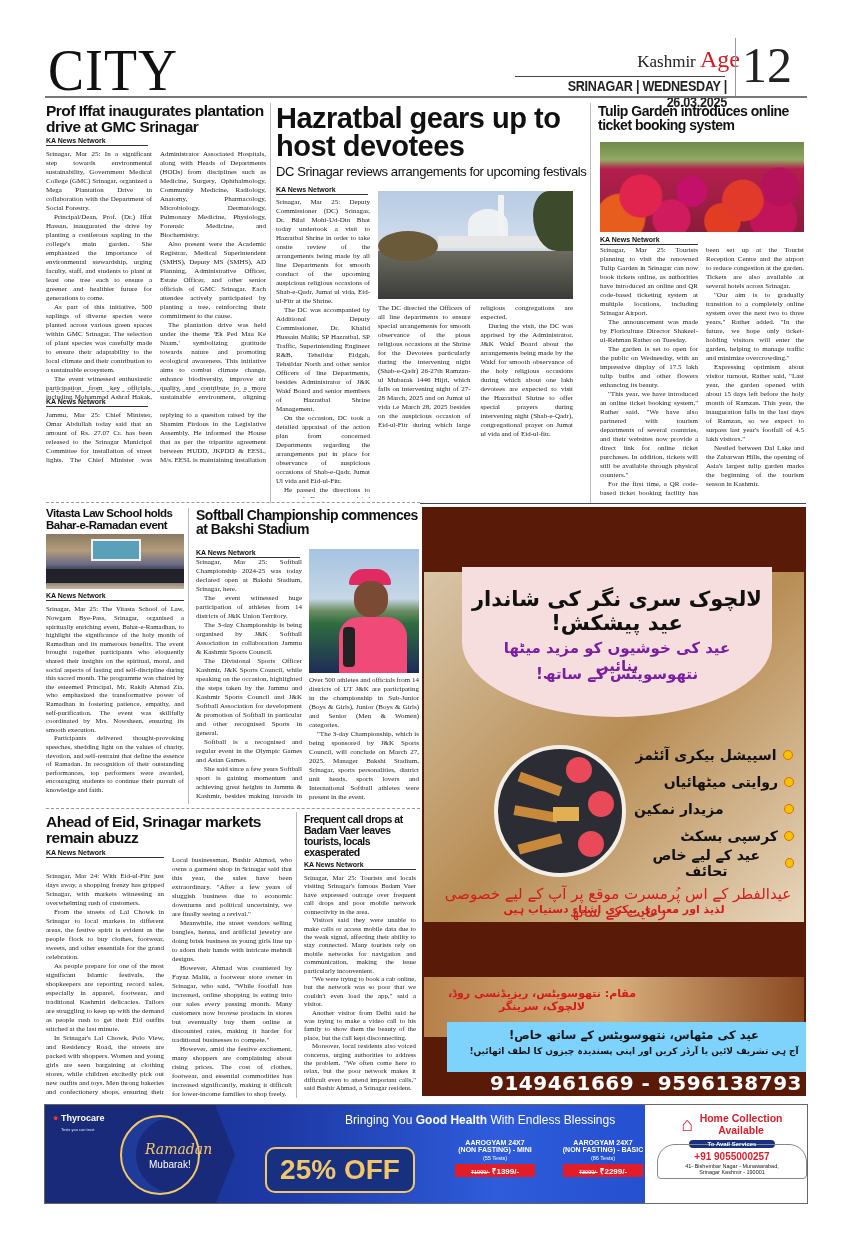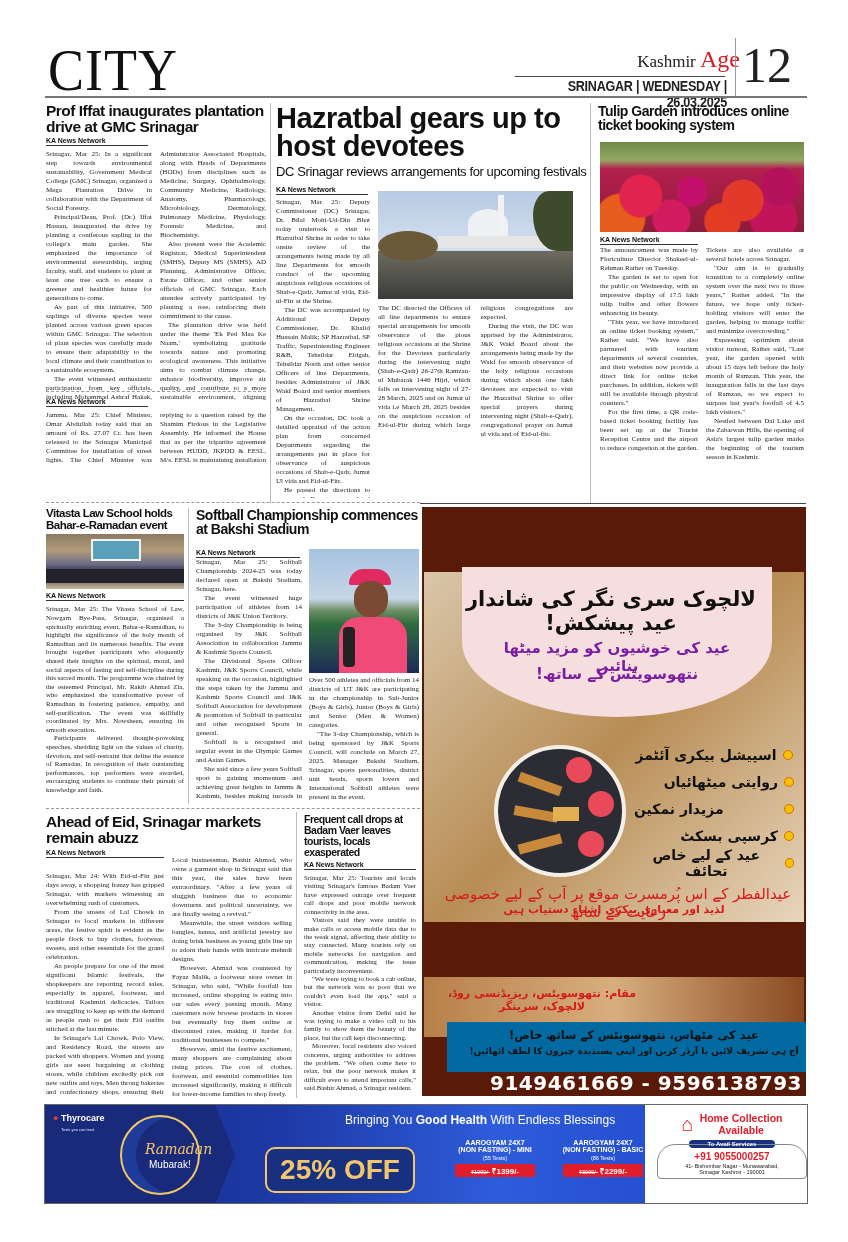--- a/index.html
+++ b/index.html
@@ -105,20 +105,21 @@
 <div class="abs vrule" style="left:590px;top:103px;height:400px"></div>
 
 <div class="abs" style="left:598px;top:104px;width:208px">
   <h2 class="hl" style="font-size:14px">Tulip Garden introduces online ticket booking system</h2>
 </div>
 <div class="abs photo tulip" style="left:600px;top:142px;width:204px;height:90px"></div>
 <div class="abs" style="left:600px;top:236px;width:98px">
     <div class="byline">KA News Network</div>
   </div>
 <div class="abs body cols2" style="left:600px;top:246px;width:204px;height:254px;overflow:hidden;column-gap:8px">
+  <p>Srinagar, Mar 25: Tourists planning to visit the renowned Tulip Garden in Srinagar can now book tickets online, as authorities have introduced an online and QR code-based ticketing system at multiple locations, including Srinagar Airport.</p>
   <p>The announcement was made by Floriculture Director Shakeel-ul-Rehman Rather on Tuesday.</p>
   <p>The garden is set to open for the public on Wednesday, with an impressive display of 17.5 lakh tulip bulbs and other flowers enhancing its beauty.</p>
   <p>"This year, we have introduced an online ticket booking system," Rather said. "We have also partnered with tourism departments of several countries, and their websites now provide a direct link for online ticket purchases. In addition, tickets will still be available through physical counters."</p>
   <p>For the first time, a QR code-based ticket booking facility has been set up at the Tourist Reception Centre and the airport to reduce congestion at the garden. Tickets are also available at several hotels across Srinagar.</p>
   <p>"Our aim is to gradually transition to a completely online system over the next two to three years," Rather added. "In the future, we hope only ticket-holding visitors will enter the garden, helping to manage traffic and minimize overcrowding."</p>
   <p>Expressing optimism about visitor turnout, Rather said, "Last year, the garden opened with about 15 days left before the holy month of Ramzan. This year, the inauguration falls in the last days of Ramzan, so we expect to surpass last year's footfall of 4.5 lakh visitors."</p>
   <p>Nestled between Dal Lake and the Zabarwan Hills, the opening of Asia's largest tulip garden marks the beginning of the tourism season in Kashmir.</p>
 
 </div>
 <div class="abs" style="left:420px;top:503px;width:386px;height:1px;background:#444"></div>
@@ -159,21 +160,21 @@
 </div>
 <div class="abs body" style="left:309px;top:676px;width:110px;height:126px;overflow:hidden">
   <p>Over 500 athletes and officials from 14 districts of UT J&amp;K are participating in the championship in Sub-Junior (Boys &amp; Girls), Junior (Boys &amp; Girls) and Senior (Men &amp; Women) categories.</p>
   <p>"The 3-day Championship, which is being sponsored by J&amp;K Sports Council, will conclude on March 27, 2025. Manager Bakshi Stadium, Srinagar, sports personalities, district unit heads, sports lovers and International Softball athletes were present in the event.</p>
 </div>
 <div class="abs hdash" style="left:46px;top:808px;width:374px"></div>
 
 <div class="abs ad-bakery" style="left:422px;top:507px;width:384px;height:589px;overflow:hidden">
   <div class="ad-inner" style="position:absolute;left:2px;top:65px;width:380px;height:350px"></div>
   <div style="position:absolute;left:40px;top:60px;width:310px;height:150px;background:#f6dede;border-radius:0 0 50% 50%"></div>
-  <div class="ur" style="position:absolute;left:34px;top:80px;width:310px;font-size:21px;font-weight:bold;color:#111">لالچوک سری نگر کی شاندار عید پیشکش!</div>
+  <div class="ur" style="position:absolute;left:40px;top:80px;width:310px;font-size:21px;font-weight:bold;color:#111">لالچوک سری نگر کی شاندار عید پیشکش!</div>
   <div class="ur" style="position:absolute;left:60px;top:132px;width:270px;font-size:15px;font-weight:bold;color:#7b1fa2">عید کی خوشیوں کو مزید میٹھا بنائیں</div>
   <div class="ur" style="position:absolute;left:60px;top:158px;width:270px;font-size:15px;font-weight:bold;color:#7b1fa2">نتھوسویٹس کے ساتھ!</div>
 
   <div style="position:absolute;left:72px;top:238px;width:132px;height:132px;border-radius:50%;background:#2c2c34;border:4px solid #f3efe6">
     <div style="position:absolute;left:68px;top:8px;width:26px;height:26px;border-radius:50%;background:#e84a5a"></div>
     <div style="position:absolute;left:90px;top:42px;width:26px;height:26px;border-radius:50%;background:#e84a5a"></div>
     <div style="position:absolute;left:80px;top:82px;width:26px;height:26px;border-radius:50%;background:#e84a5a"></div>
     <div style="position:absolute;left:20px;top:30px;width:44px;height:10px;background:#c88a3a;transform:rotate(20deg)"></div>
     <div style="position:absolute;left:16px;top:60px;width:44px;height:10px;background:#c88a3a;transform:rotate(10deg)"></div>
     <div style="position:absolute;left:20px;top:90px;width:44px;height:10px;background:#c88a3a;transform:rotate(-15deg)"></div>
@@ -199,21 +200,21 @@
     <div style="display:flex;align-items:center;justify-content:flex-end;gap:6px;height:27px">
         <span class="ur" style="font-size:14px;font-weight:bold;color:#111">عید کے لیے خاص تحائف</span>
         <span style="width:10px;height:10px;border-radius:50%;background:#f5c400;border:1.5px solid #e06a00"></span>
       </div>
   </div>
   <div class="ur" style="position:absolute;left:14px;top:378px;width:364px;font-size:15px;font-weight:normal;color:#d41a1a">عیدالفطر کے اس پُرمسرت موقع پر آپ کے لیے خصوصی رعایت کے ساتھ</div>
   <div class="ur" style="position:absolute;left:10px;top:396px;width:364px;font-size:11px;font-weight:bold;color:#d41a1a">لذیذ اور معیاری بیکری اشیاء دستیاب ہیں</div>
 
   <div style="position:absolute;left:2px;top:470px;width:380px;height:60px;background:linear-gradient(90deg,#b7804a,#d8ae7c 50%,#8a4a22)"></div>
   <div class="ur" style="position:absolute;left:10px;top:480px;width:220px;font-size:11px;font-weight:bold;color:#d41a1a">مقام: نتھوسویٹس، ریزیڈنسی روڈ، لالچوک، سرینگر</div>
-  <div style="position:absolute;left:25px;top:515px;width:374px;height:50px;background:#0369a1">
+  <div style="position:absolute;left:25px;top:515px;width:374px;height:50px;background:#7dd3fc">
     <div class="ur" style="font-size:11.5px;font-weight:bold;color:#111;margin-top:6px">عید کی مٹھاس، نتھوسویٹس کے ساتھ خاص!</div>
     <div class="ur" style="font-size:9px;font-weight:bold;color:#111;margin-top:4px">آج ہی تشریف لائیں یا آرڈر کریں اور اپنی پسندیدہ چیزوں کا لطف اٹھائیں!</div>
   </div>
   <div style="position:absolute;left:0;top:564px;width:448px;text-align:center;font-family:'DejaVu Sans',sans-serif;font-weight:bold;font-size:20px;color:#fff;letter-spacing:0.5px">9149461669 - 9596138793</div>
 </div>
 
 <div class="abs vrule" style="left:296px;top:812px;height:286px"></div>
 
 <div class="abs" style="left:46px;top:814px;width:246px">
   <h2 class="hl" style="font-size:15.5px">Ahead of Eid, Srinagar markets remain abuzz</h2>

